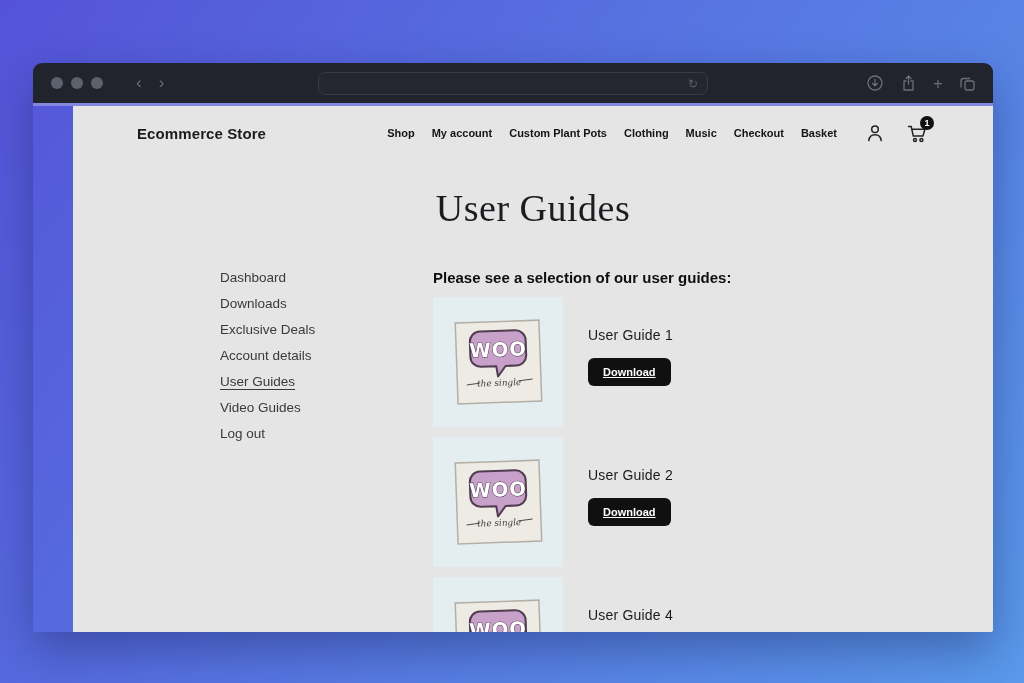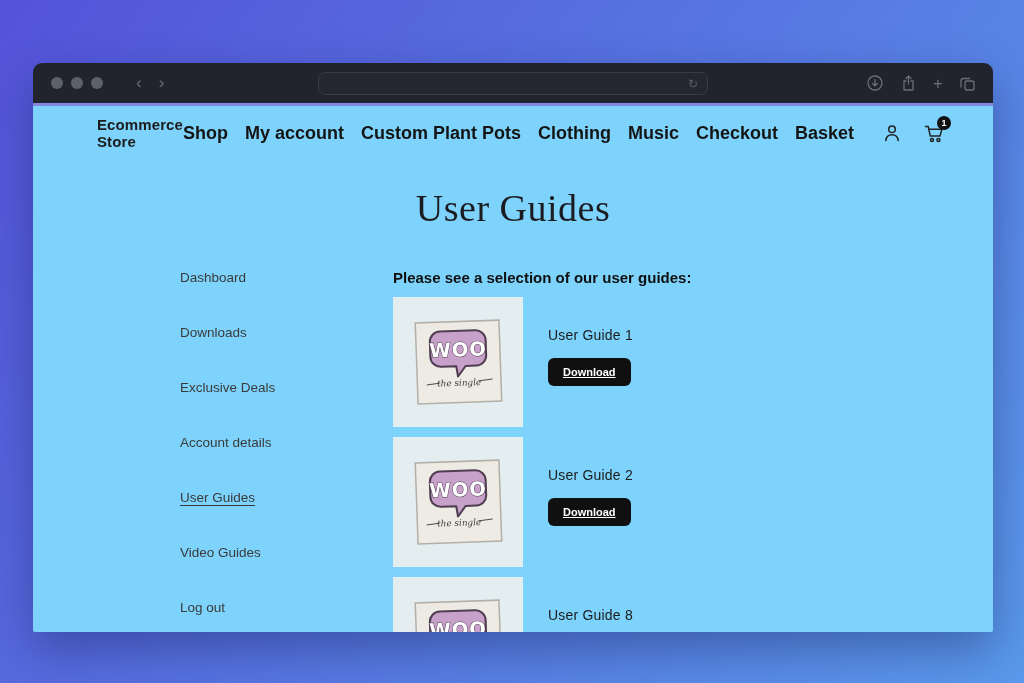--- a/index.html
+++ b/index.html
@@ -24,39 +24,39 @@
     position:absolute; left:285px; top:9px; width:390px; height:23px;
     border:1.5px solid #393c46; border-radius:7px; background:rgba(255,255,255,.015);
     display:flex; align-items:center; justify-content:flex-end; padding-right:9px;
     color:#5d6169; font-size:12px;
   }
   .chrome-right { position:absolute; right:17px; top:0; height:40px; display:flex; align-items:center; gap:16px; color:#6b6f79; }
   .chrome-right svg { display:block; }
   .plus-glyph { font-size:17px; line-height:1; color:#6b6f79; }
   .accent-line { height:3px; background:#8487de; flex:0 0 auto; }
   
-  .page { flex:1; background:#7dd3fc; position:relative; overflow:hidden; color:#1c1c1c; }
+  .page { flex:1; background:#e5e5e5; position:relative; overflow:hidden; color:#1c1c1c;margin-left:40px; }
   .site-header { display:flex; justify-content:space-between; align-items:center; padding:16px 64px 8px 64px; height:46px; }
   .brand { font-size:15px; font-weight:700; color:#1c1c1c; letter-spacing:.1px; cursor:pointer; }
   .main-nav { display:flex; align-items:center; gap:17px; }
-  .nav-link { font-size:18px; font-weight:600; color:#141414; cursor:pointer; white-space:nowrap; }
+  .nav-link { font-size:11px; font-weight:600; color:#141414; cursor:pointer; white-space:nowrap; }
   .header-icons { display:flex; align-items:center; gap:19px; margin-left:10px; }
   .icon-btn { position:relative; cursor:pointer; display:flex; }
   .cart-badge {
     position:absolute; top:-6px; right:-5px; width:14px; height:14px; border-radius:50%;
     background:#111; color:#fff; font-size:9px; font-weight:700;
     display:flex; align-items:center; justify-content:center;
   }
   .page-title {
     font-family:"Liberation Serif", serif; font-weight:400; text-align:center;
     font-size:38px; line-height:44px; color:#1b1b20; letter-spacing:.5px;
     margin:34px 0 40px;
   }
   .content { display:flex; align-items:flex-start; padding-left:147px; }
-  .sidebar { width:213px; flex:0 0 auto; display:flex; flex-direction:column; gap:39px; }
+  .sidebar { width:213px; flex:0 0 auto; display:flex; flex-direction:column; gap:10px; }
   .side-link { font-size:13.5px; line-height:16px; color:#3a3a3a; cursor:pointer; }
   .side-link.active { text-decoration:underline; text-underline-offset:3px; }
   .main-col { flex:1; }
   .intro { font-size:15px; font-weight:700; color:#0f0f0f; line-height:16px; margin-bottom:11px; }
   .guides-list { display:flex; flex-direction:column; gap:10px; }
   .guide-row { display:flex; gap:25px; }
   .thumb {
     width:130px; height:130px; background:#e4edf0; flex:0 0 auto;
     display:flex; align-items:center; justify-content:center; cursor:pointer;
   }
@@ -226,21 +226,21 @@
                     <rect x="5" y="6" width="90" height="87" fill="#edebe4" stroke="#b3afa6" stroke-width="1.6"></rect>
                     <path d="M31 16h38a11 11 0 0 1 11 11v16a11 11 0 0 1-11 11H57.5l-8.5 11-1.5-11H31a11 11 0 0 1-11-11V27a11 11 0 0 1 11-11z" fill="#c7a1ca" stroke="#503d52" stroke-width="2.2" stroke-linejoin="round"></path>
                     <text class="album-woo" x="50" y="43.5" text-anchor="middle">WOO</text>
                     <line x1="15" y1="73" x2="29" y2="71.5" stroke="#44413c" stroke-width="1"></line>
                     <text class="album-caption" x="50" y="75" text-anchor="middle">the   single</text>
                     <line x1="71" y1="70.5" x2="86" y2="69" stroke="#44413c" stroke-width="1"></line>
                   </g>
                 </svg>
               </div>
               <div class="guide-info">
-                <div class="guide-title">User Guide 8</div>
+                <div class="guide-title">User Guide 4</div>
 
               </div>
             </div>
 
         </div>
       </div>
     </div>
 
   </div>
 </div>

